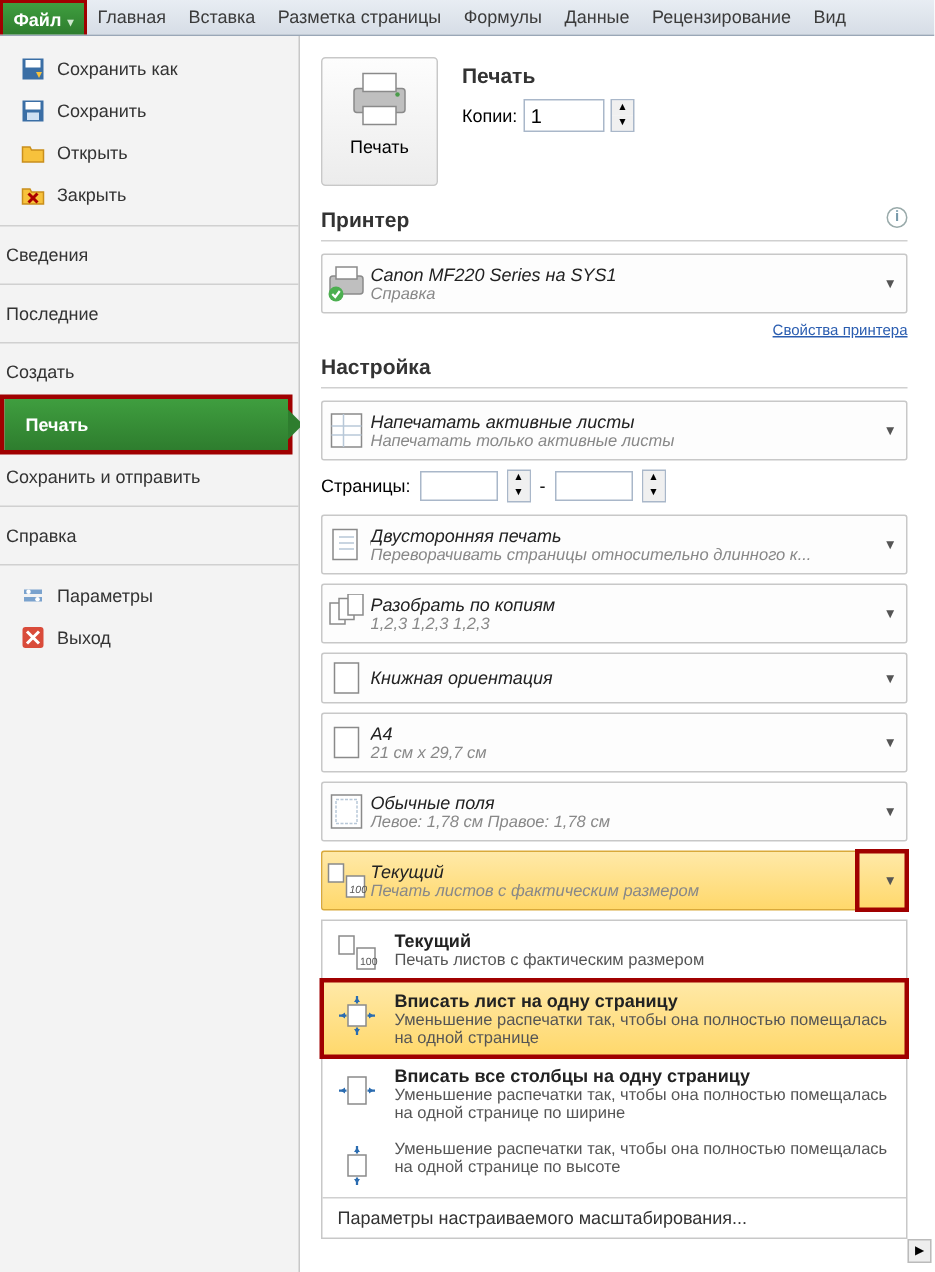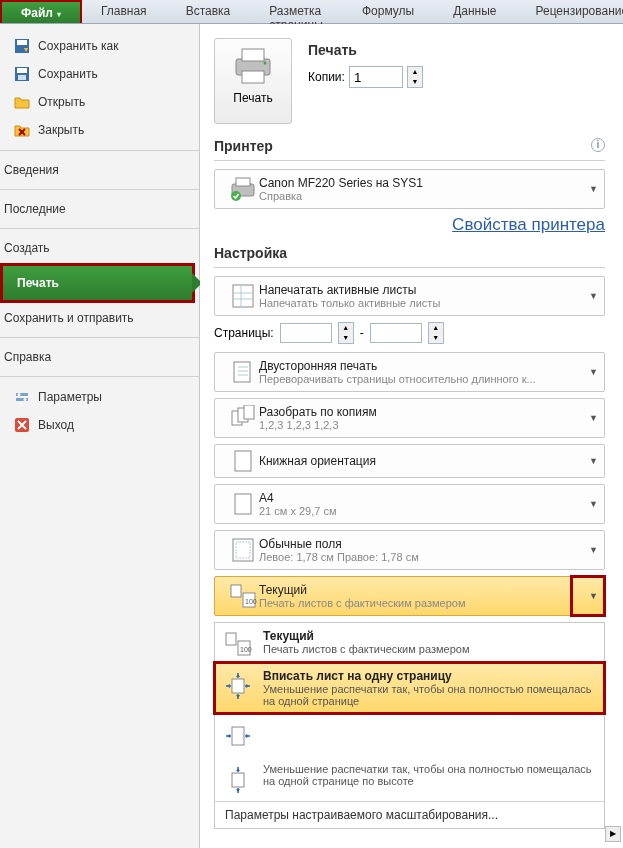--- a/index.html
+++ b/index.html
@@ -1,19 +1,19 @@
 <!DOCTYPE html>
 <html><head>
 <meta charset="utf-8">
 <style>
 * { box-sizing: border-box; margin: 0; padding: 0; font-family: "Segoe UI", Tahoma, sans-serif; }
 body { width: 623px; height: 848px; background: #fff; overflow: hidden; font-size: 12px; }
 
 .ribbon-tabs { display: flex; height: 24px; background: linear-gradient(#e8edf3,#d6dde6); border-bottom: 1px solid #9aa7b7; align-items: stretch; }
-.ribbon-tab { padding: 4px 19px; color: #3b3b3b; cursor: pointer; border-right: 1px solid transparent; }
+.ribbon-tab { padding: 4px 7px; color: #3b3b3b; cursor: pointer; border-right: 1px solid transparent; }
 .ribbon-tab.file { background: linear-gradient(#3f9e3f,#2e7d2e); color: #fff; font-weight: bold; border: 2px solid #a00000; border-bottom: none; position: relative; }
 .ribbon-tab.file::after { content: "▾"; font-size: 8px; margin-left: 4px; color: #cfe8cf; }
 .hl-red { outline: 3px solid #a00000; outline-offset: -1px; }
 
 .main { display: flex; height: calc(848px - 24px); }
 .sidebar { width: 200px; background: #f3f3f3; border-right: 1px solid #c8c8c8; padding-top: 8px; display: flex; flex-direction: column; }
 .sb-item { display: flex; align-items: center; gap: 8px; padding: 6px 14px; color: #333; cursor: pointer; }
 .sb-sep { height: 1px; background: #d0d0d0; margin: 6px 0; }
 .sb-noicon { padding-left: 4px; }
 .sb-active-wrap { position: relative; }
@@ -29,33 +29,33 @@
 .print-btn svg { display: block; margin: 0 auto 6px; }
 .copies-row { display: flex; align-items: center; gap: 4px; margin-top: 8px; }
 .copies-input { width: 54px; height: 22px; border: 1px solid #a9b7c9; padding: 0 4px; }
 .spin { width: 16px; height: 22px; border: 1px solid #a9b7c9; display: flex; flex-direction: column; }
 .spin div { flex: 1; text-align: center; font-size: 7px; line-height: 10px; cursor: pointer; background: #f0f0f0; }
 
 h2.sec { font-size: 14px; font-weight: bold; color: #333; margin: 4px 0 6px; }
 .sec-line { height: 1px; background: #d0d0d0; margin-bottom: 8px; }
 .info-i { float: right; width: 14px; height: 14px; border: 1px solid #9aa; border-radius: 50%; text-align: center; font-size: 10px; color: #79a; line-height: 12px; cursor: pointer; }
 
-.ctrl { display: flex; align-items: center; border: 1px solid #c8c8c8; border-radius: 2px; background: #fdfdfd; padding: 4px 12px; margin-bottom: 6px; cursor: pointer; position: relative; min-height: 40px; }
+.ctrl { display: flex; align-items: center; border: 1px solid #c8c8c8; border-radius: 2px; background: #fdfdfd; padding: 4px 0; margin-bottom: 6px; cursor: pointer; position: relative; min-height: 40px; font-style: italic; }
 .ctrl .ci { width: 32px; display: flex; justify-content: center; flex-shrink: 0; }
 .ctrl .ct { flex: 1; overflow: hidden; }
 .ctrl .ct .t1 { color: #222; white-space: nowrap; overflow: hidden; text-overflow: ellipsis; }
 .ctrl .ct .t2 { color: #888; font-size: 11px; white-space: nowrap; overflow: hidden; text-overflow: ellipsis; }
 .ctrl .dd { position: absolute; right: 6px; top: 50%; transform: translateY(-50%); font-size: 9px; color: #555; }
 
 .ctrl.single { min-height: 32px; }
 
 .ctrl.yellow { background: linear-gradient(#ffe9a8,#ffd86b); border-color: #d9a93a; }
 .ctrl.yellow .dd-hl { position: absolute; right: -2px; top: -2px; bottom: -2px; width: 36px; border: 3px solid #a00000; }
 
-.link { color: #2a5db0; text-decoration: underline; cursor: pointer; text-align: right; margin-bottom: 10px; font-size: 17px; }
+.link { color: #2a5db0; text-decoration: underline; cursor: pointer; text-align: right; margin-bottom: 10px; font-size: 10px; }
 
 .pages-row { display: flex; align-items: center; gap: 6px; margin-bottom: 8px; }
 .pages-row input { width: 52px; height: 20px; border: 1px solid #a9b7c9; padding: 0 4px; }
 
 .drop-open { border: 1px solid #c8c8c8; background: #fff; }
 .drop-item { display: flex; align-items: flex-start; padding: 6px 8px 6px 6px; gap: 8px; cursor: pointer; }
 .drop-item .di { width: 34px; display: flex; justify-content: center; padding-top: 2px; flex-shrink: 0; }
 .drop-item .dt .t1 { font-weight: bold; color: #222; }
 .drop-item .dt .t2 { color: #555; font-size: 11px; }
 .drop-item.sel { background: linear-gradient(#ffe9a8,#ffd86b); }
@@ -350,20 +350,24 @@
         </div>
       </div>
       <div class="drop-item">
         <div class="di">
             <svg width="28" height="30" viewBox="0 0 28 30">
               <rect x="8" y="6" width="12" height="18" fill="#fff" stroke="#8a8a8a"></rect>
               <path d="M2 15 h5 M26 15 h-5" stroke="#2b6cb0" stroke-width="1.5"></path>
               <path d="M6 13 l-3 2 l3 2 M22 13 l3 2 l-3 2" fill="#2b6cb0"></path>
             </svg>
           </div>
+        <div class="dt">
+            <div class="t1">Вписать все столбцы на одну страницу</div>
+            <div class="t2">Уменьшение распечатки так, чтобы она полностью помещалась на одной странице по ширине</div>
+          </div>
       </div>
       <div class="drop-item">
         <div class="di">
             <svg width="28" height="30" viewBox="0 0 28 30">
               <rect x="8" y="8" width="12" height="14" fill="#fff" stroke="#8a8a8a"></rect>
               <path d="M14 2 v5 M14 28 v-5" stroke="#2b6cb0" stroke-width="1.5"></path>
               <path d="M12 6 l2 -3 l2 3 M12 24 l2 3 l2 -3" fill="#2b6cb0"></path>
             </svg>
           </div>
         <div class="dt">

